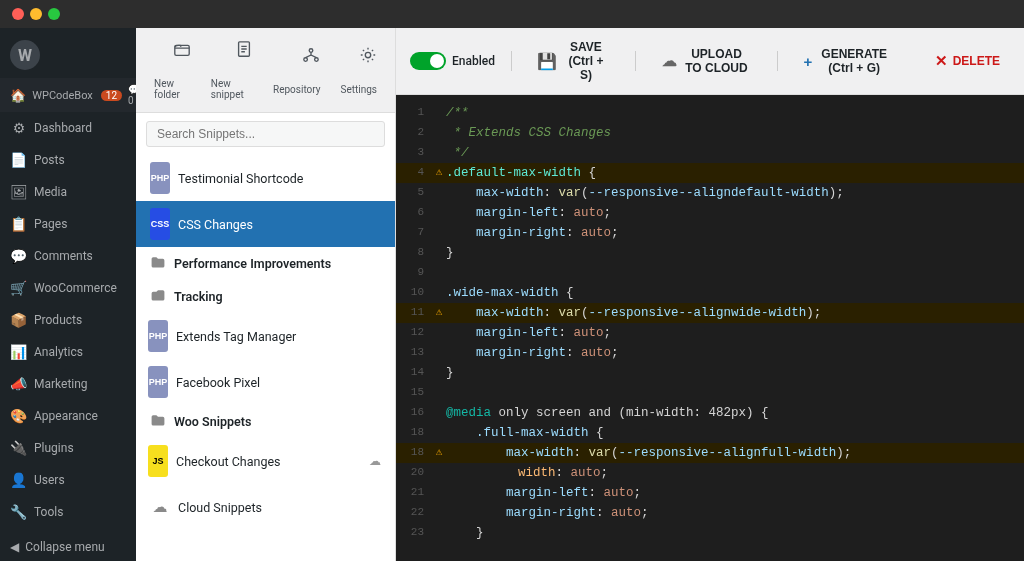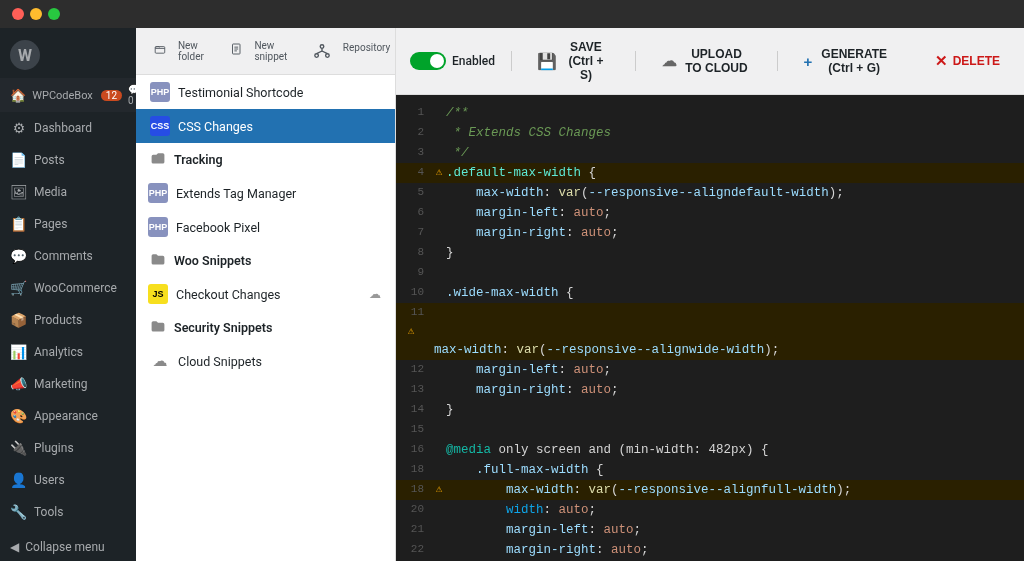--- a/index.html
+++ b/index.html
@@ -106,22 +106,22 @@
     }
     .plugin-sidebar-header {
       display: flex;
       align-items: center;
       padding: 10px 12px;
       gap: 8px;
       background: #f0f0f1;
       border-bottom: 1px solid #ddd;
     }
     .plugin-sidebar-header .btn-icon {
-      display: flex; flex-direction: row; align-items: flex-start;
-      font-size: 10px; color: #50575e; gap: 12px; cursor: pointer;
+      display: flex; flex-direction: column; align-items: flex-end;
+      font-size: 10px; color: #50575e; gap: 20px; cursor: pointer;
       padding: 2px 6px;
     }
     .btn-icon svg { width: 18px; height: 18px; }
     .search-box {
       margin: 8px 10px;
     }
     .search-box input {
       width: 100%;
       padding: 5px 10px;
       border: 1px solid #ddd;
@@ -130,21 +130,21 @@
       color: #50575e;
       background: #f6f7f7;
     }
     .sidebar-list { flex: 1; overflow-y: auto; }
     .sidebar-item {
       display: flex; align-items: center; padding: 7px 14px;
       font-size: 12.5px; color: #1d2327; cursor: pointer; gap: 8px;
     }
     .sidebar-item.active { background: #2271b1; color: #fff; }
     .sidebar-item .item-icon {
-      width: 20px; height: 20px; display: flex; align-items: center; justify-content: center;
+      width: 20px; height: 32px; display: flex; align-items: center; justify-content: center;
       flex-shrink: 0; font-size: 13px; text-align: center;
     }
     .sidebar-item.active .item-icon { color: #fff; }
     .sidebar-item .cloud-icon {
       margin-left: auto; color: #999; font-size: 12px;
     }
     .sidebar-folder {
       display: flex; align-items: center; padding: 7px 14px;
       font-size: 12.5px; font-weight: 600; color: #1d2327; cursor: pointer; gap: 8px;
     }
@@ -350,33 +350,44 @@
       </div>
       <div class="btn-icon">
         <svg viewBox="0 0 20 20" fill="none" stroke="#50575e" stroke-width="1.5">
           <circle cx="10" cy="10" r="3"></circle>
           <path d="M10 2 L10 4 M10 16 L10 18 M2 10 L4 10 M16 10 L18 10 M4.3 4.3 L5.7 5.7 M14.3 14.3 L15.7 15.7 M4.3 15.7 L5.7 14.3 M14.3 5.7 L15.7 4.3"></path>
         </svg>
         <span>Settings</span>
       </div>
     </div>
 
+    <div class="search-box">
+      <input type="text" placeholder="Search Snippets..." style="">
+    </div>
 
     <div class="sidebar-list">
 
       <div class="sidebar-item">
         <span class="item-icon" style="background:#8892be;color:#fff;font-size:9px;font-weight:700;border-radius:3px;padding:1px 3px;font-family:sans-serif;">PHP</span>
         <span>Testimonial Shortcode</span>
       </div>
 
       <div class="sidebar-item active">
         <span class="item-icon" style="background:#264de4;color:#fff;font-size:9px;font-weight:700;border-radius:3px;padding:1px 3px;font-family:sans-serif;">CSS</span>
         <span>CSS Changes</span>
       </div>
 
+      <div class="sidebar-folder">
+        <span class="item-icon" style="color:#8a8a8a;">
+          <svg width="16" height="16" viewBox="0 0 20 20" fill="#8a8a8a">
+              <path d="M2 6a2 2 0 012-2h4l2 2h6a2 2 0 012 2v7a2 2 0 01-2 2H4a2 2 0 01-2-2V6z"></path>
+            </svg>
+        </span>
+        <span>Performance Improvements</span>
+      </div>
 
       <div class="sidebar-folder">
         <span class="item-icon" style="color:#8a8a8a;">
           <svg width="16" height="16" viewBox="0 0 20 20" fill="#8a8a8a">
               <path d="M2 8a2 2 0 012-2h4l2-2h6a2 2 0 012 2v2H2zm0 0v7a2 2 0 002 2h12a2 2 0 002-2V8H2z"></path>
             </svg>
         </span>
         <span>Tracking</span>
       </div>
 
@@ -398,28 +409,20 @@
         </span>
         <span>Woo Snippets</span>
       </div>
 
       <div class="sidebar-item sidebar-sub">
         <span class="item-icon" style="background:#f7df1e;color:#000;font-size:9px;font-weight:700;border-radius:3px;padding:1px 3px;font-family:sans-serif;">JS</span>
         <span>Checkout Changes</span>
         <span class="cloud-icon">☁</span>
       </div>
 
-      <div class="sidebar-folder">
-        <span class="item-icon" style="color:#8a8a8a;">
-          <svg width="16" height="16" viewBox="0 0 20 20" fill="#8a8a8a">
-              <path d="M2 6a2 2 0 012-2h4l2 2h6a2 2 0 012 2v7a2 2 0 01-2 2H4a2 2 0 01-2-2V6z"></path>
-            </svg>
-        </span>
-        <span>Security Snippets</span>
-      </div>
 
       <div class="sidebar-item">
         <span class="item-icon" style="color:#8a8a8a; font-size:15px;">☁</span>
         <span>Cloud Snippets</span>
       </div>
     </div>
   </div>
 
   <div class="main-content">
 
@@ -515,21 +518,21 @@
         <span class="no-warn"></span>
         <span class="code-content">&nbsp;</span>
       </div>
 
       <div class="code-line">
         <span class="line-num">10</span>
         <span class="no-warn"></span>
         <span class="code-content"><span style="color:#9cdcfe;">.wide-max-width</span> <span style="color:#d4d4d4;">{</span></span>
       </div>
 
-      <div class="code-line" style="background:#2a2000;flex-direction:column;">
+      <div class="code-line" style="background:#2a2000;">
         <span class="line-num">11</span>
         <span class="warn-icon">⚠</span>
         <span class="code-content">    <span style="color:#9cdcfe;">max-width</span><span style="color:#d4d4d4;">:</span> <span style="color:#dcdcaa;">var</span><span style="color:#d4d4d4;">(</span><span style="color:#9cdcfe;">--responsive--alignwide-width</span><span style="color:#d4d4d4;">);</span></span>
       </div>
 
       <div class="code-line">
         <span class="line-num">12</span>
         <span class="no-warn"></span>
         <span class="code-content">    <span style="color:#9cdcfe;">margin-left</span><span style="color:#d4d4d4;">:</span> <span style="color:#ce9178;">auto</span><span style="color:#d4d4d4;">;</span></span>
       </div>
@@ -567,21 +570,21 @@
 
       <div class="code-line" style="background:#2a2000;">
         <span class="line-num">18</span>
         <span class="warn-icon">⚠</span>
         <span class="code-content">        <span style="color:#9cdcfe;">max-width</span><span style="color:#d4d4d4;">:</span> <span style="color:#dcdcaa;">var</span><span style="color:#d4d4d4;">(</span><span style="color:#9cdcfe;">--responsive--alignfull-width</span><span style="color:#d4d4d4;">);</span></span>
       </div>
 
       <div class="code-line">
         <span class="line-num">20</span>
         <span class="no-warn"></span>
-        <span class="code-content">        <span style="color:#0ea5e9;">width</span><span style="color:#d4d4d4;">:</span> <span style="color:#ce9178;">auto</span><span style="color:#d4d4d4;">;</span></span>
+        <span class="code-content">        <span style="color:#fdba74;margin-left:12px;">width</span><span style="color:#d4d4d4;">:</span> <span style="color:#ce9178;">auto</span><span style="color:#d4d4d4;">;</span></span>
       </div>
 
       <div class="code-line">
         <span class="line-num">21</span>
         <span class="no-warn"></span>
         <span class="code-content">        <span style="color:#9cdcfe;">margin-left</span><span style="color:#d4d4d4;">:</span> <span style="color:#ce9178;">auto</span><span style="color:#d4d4d4;">;</span></span>
       </div>
 
       <div class="code-line">
         <span class="line-num">22</span>

